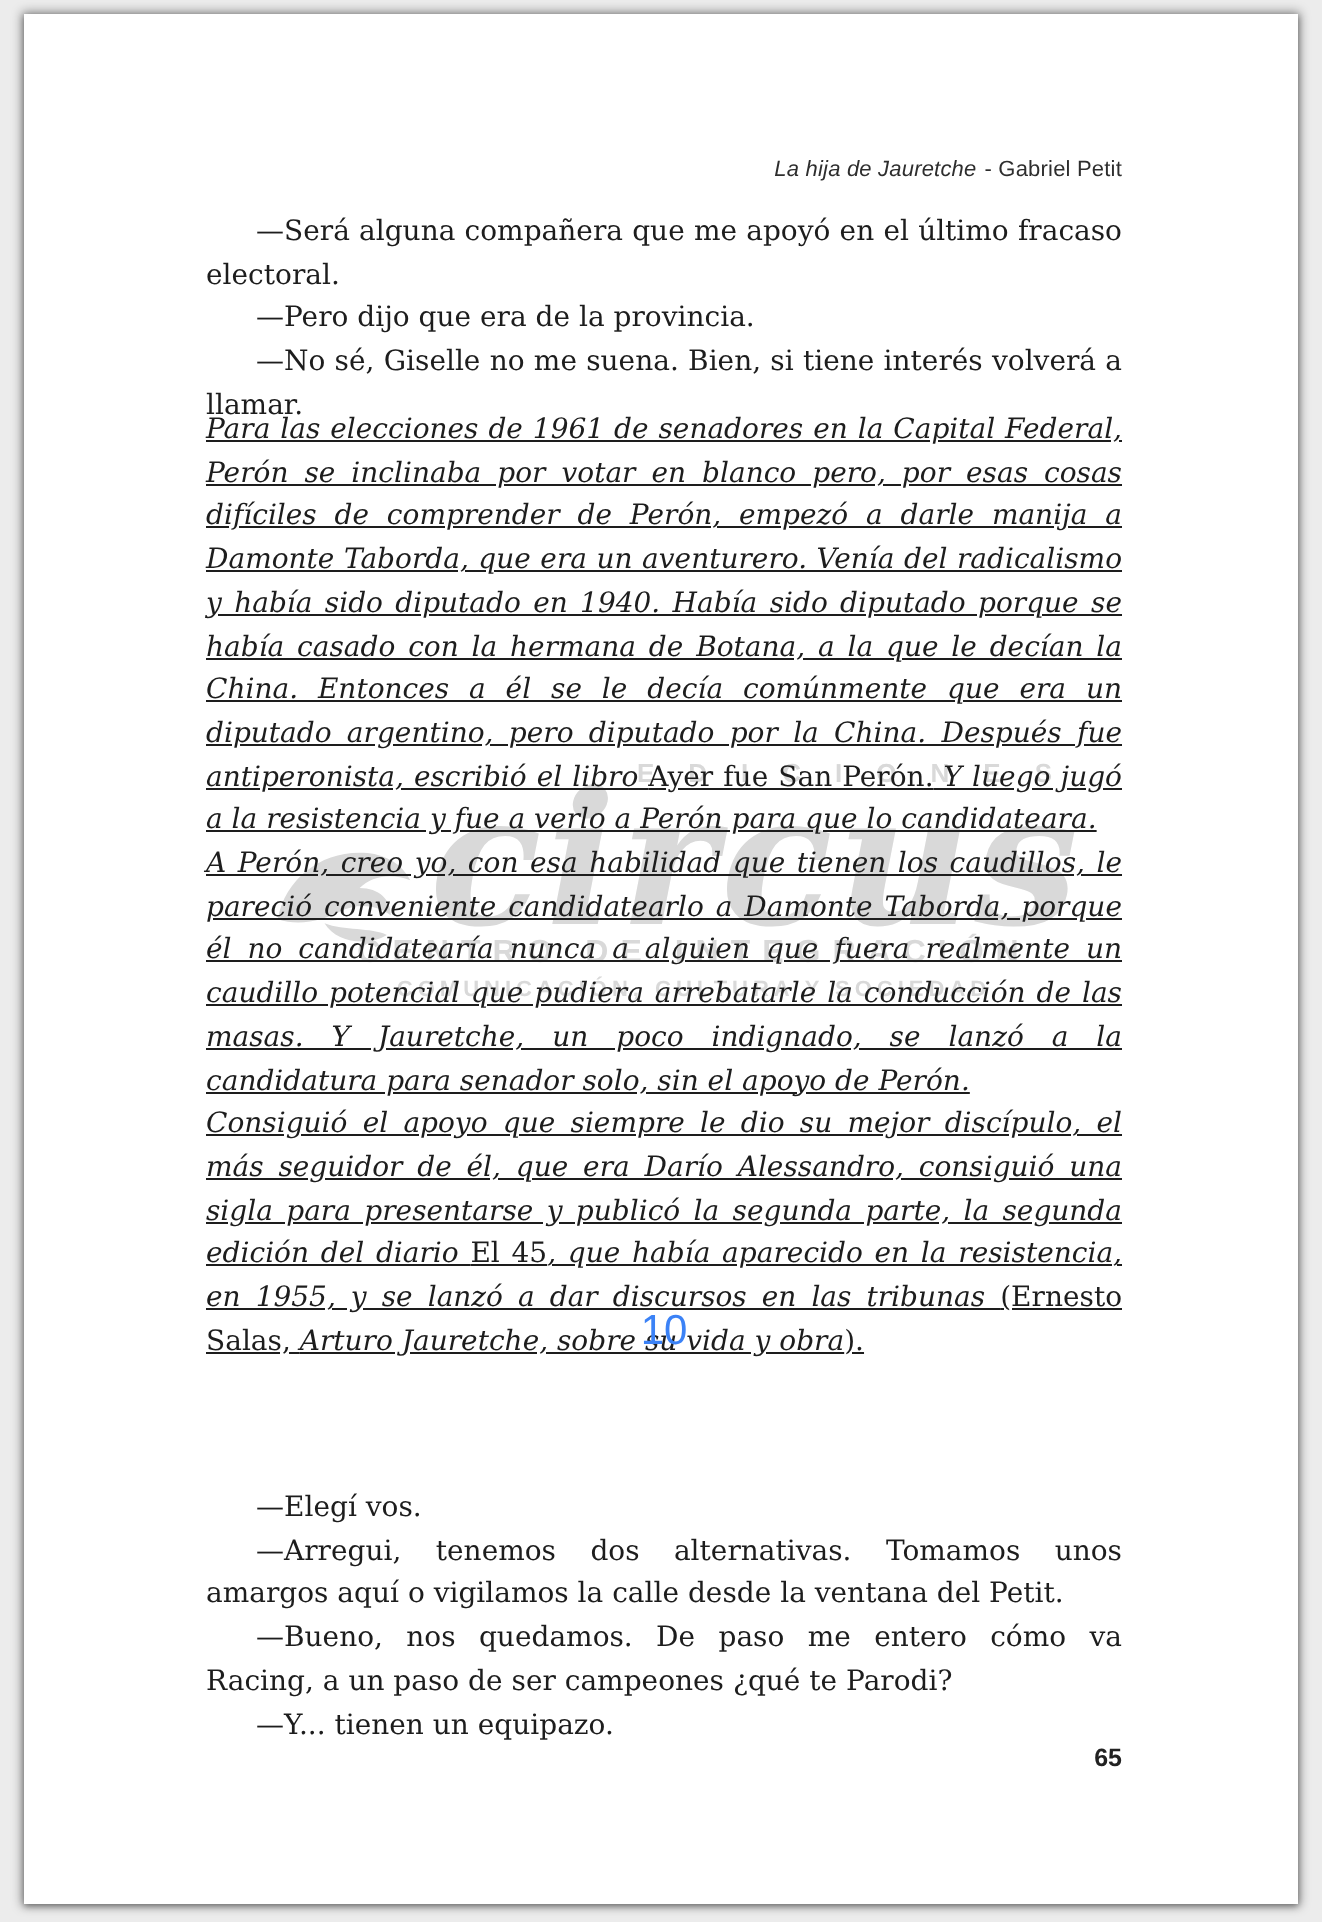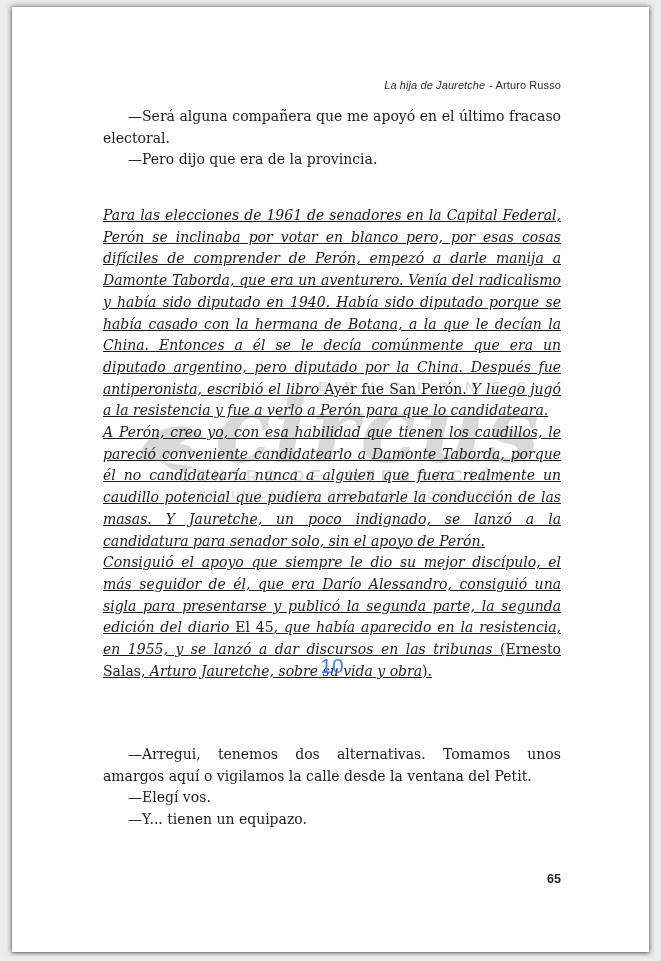--- a/index.html
+++ b/index.html
@@ -120,37 +120,39 @@
         <path fill="#d9d9d9" d="M6,44 C10,22 30,8 52,10 C62,11 70,16 74,24 C64,20 54,22 48,28 C58,28 64,34 64,42 C56,36 46,36 38,40 C30,44 18,48 6,44 Z"></path>
         <path fill="#d9d9d9" d="M30,46 C40,50 54,48 62,52 C52,58 36,56 30,46 Z"></path>
       </svg>
       <span class="wm-brand">circus</span>
     </div>
     <div class="wm-sub1">CENTRO DE INTEGRACIÓN</div>
     <div class="wm-sub2">COMUNICACIÓN, CULTURA Y SOCIEDAD</div>
   </div>
 
   <div class="tblock header">
-    <span class="hdr-title">La hija de Jauretche</span><span class="hdr-author">- Arturo Russo</span>
+    <span class="hdr-title">La hija de Jauretche</span><span class="hdr-author">- Gabriel Petit</span>
   </div>
 
   <div class="tblock dialogue dlg-top">
     <p>—Será alguna compañera que me apoyó en el último fracaso electoral.</p>
     <p>—Pero dijo que era de la provincia.</p>
+    <p>—No sé, Giselle no me suena. Bien, si tiene interés volverá a llamar.</p>
   </div>
 
   <div class="tblock quote">
     <p><span>Para las elecciones de 1961 de senadores en la Capital Federal, Perón se inclinaba por votar en blanco pero, por esas cosas difíciles de comprender de Perón, empezó a darle manija a Damonte Taborda, que era un aventurero. Venía del radicalismo y había sido diputado en 1940. Había sido diputado porque se había casado con la hermana de Botana, a la que le decían la China. Entonces a él se le decía comúnmente que era un diputado argentino, pero diputado por la China. Después fue antiperonista, escribió el libro </span><span class="rm">Ayer fue San Perón.</span><span> Y luego jugó a la resistencia y fue a verlo a Perón para que lo candidateara.</span></p>
     <p><span>A Perón, creo yo, con esa habilidad que tienen los caudillos, le pareció conveniente candidatearlo a Damonte Taborda, porque él no candidatearía nunca a alguien que fuera realmente un caudillo potencial que pudiera arrebatarle la conducción de las masas. Y Jauretche, un poco indignado, se lanzó a la candidatura para senador solo, sin el apoyo de Perón.</span></p>
     <p><span>Consiguió el apoyo que siempre le dio su mejor discípulo, el más seguidor de él, que era Darío Alessandro, consiguió una sigla para presentarse y publicó la segunda parte, la segunda edición del diario </span><span class="rm">El 45</span><span>, que había aparecido en la resistencia, en 1955, y se lanzó a dar discursos en las tribunas </span><span class="rm">(Ernesto Salas, </span><span>Arturo Jauretche, sobre su vida y obra</span><span class="rm">).</span></p>
   </div>
 
   <div class="chapter">10</div>
 
   <div class="tblock dialogue dlg-bottom">
+    <p>—Elegí vos.</p>
     <p>—Arregui, tenemos dos alternativas. Tomamos unos amargos aquí o vigilamos la calle desde la ventana del Petit.</p>
-    <p>—Elegí vos.</p>
+    <p>—Bueno, nos quedamos. De paso me entero cómo va Racing, a un paso de ser campeones ¿qué te Parodi?</p>
     <p>—Y... tienen un equipazo.</p>
   </div>
 
   <div class="pageno">65</div>
 
 </div>
 
 </body></html>

